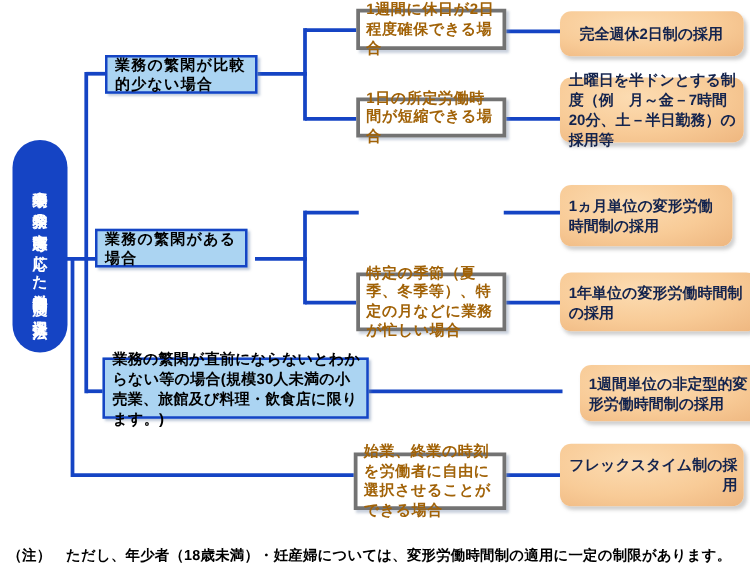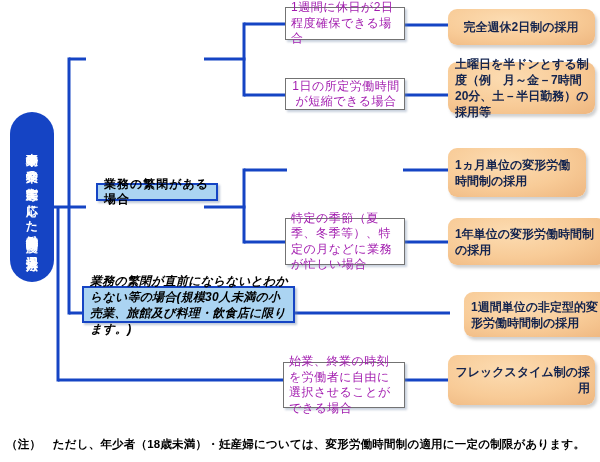--- a/index.html
+++ b/index.html
@@ -27,22 +27,22 @@
   
   .branch-box{
     background:#abd4f2;border:2px solid #1544c4;
     color:#000;font-weight:bold;font-size:12px;line-height:15px;
     letter-spacing:1px;padding:2px 4px 2px 6px;
     box-shadow:2px 2px 2px rgba(110,135,170,.45);
   }
 
   
   .case-box{
-    background:#ffffff;border:1px solid #737373;
-    color:#a21caf;font-weight:normal;font-size:12px;line-height:15.5px;
+    background:#ffffff;border:3px solid #737373;
+    color:#a16207;font-weight:bold;font-size:12px;line-height:15.5px;
     letter-spacing:0.5px;padding:2px 3px 2px 5px;
     box-shadow:2px 2px 2px rgba(120,140,170,.4);
   }
 
   
   .result-box{
     background:radial-gradient(ellipse at 40% 30%, #fcdcb2 0%, #f8cb97 55%, #eeb67f 100%);
     border-radius:9px;color:#14244e;font-weight:bold;
     font-size:12px;line-height:16px;letter-spacing:0;
     padding:3px 5px 3px 7px;
@@ -88,31 +88,34 @@
 
       <line x1="403" y1="380" x2="450" y2="380"></line>
     </g>
   </svg>
 
   <div class="box root-box" style="left:10px;top:112px;width:44px;height:170px;">
     <span>事業場の業務の実態等に応じ</span>
     <span>た労働時間制度の選択方法</span>
   </div>
 
-  <div class="box branch-box" style="left:96px;top:183px;width:122px;height:18px;">
+  <div class="box branch-box" style="left:84px;top:44px;width:122px;height:31px;">
+    <span>業務の繁閑が比較的少ない場合</span>
+  </div>
+  <div class="box branch-box" style="left:76px;top:183px;width:122px;height:31px;">
     <span>業務の繁閑がある場合</span>
   </div>
-  <div class="box branch-box" style="left:82px;top:286px;width:213px;height:37px;letter-spacing:0.2px;line-height:16px;font-style:italic;">
+  <div class="box branch-box" style="left:82px;top:286px;width:213px;height:49px;letter-spacing:0.2px;line-height:16px;">
     <span>業務の繁閑が直前にならないとわからない等の場合(規模30人未満の小売業、旅館及び料理・飲食店に限ります。)</span>
   </div>
 
   <div class="box case-box" style="left:285px;top:7px;width:120px;height:33px;">
     <span>1週間に休日が2日程度確保できる場合</span>
   </div>
-  <div class="box case-box" style="left:285px;top:78px;width:120px;height:32px;text-align:center;">
+  <div class="box case-box" style="left:285px;top:78px;width:120px;height:32px;">
     <span>1日の所定労働時間が短縮できる場合</span>
   </div>
   <div class="box case-box" style="left:285px;top:218px;width:120px;height:47px;">
     <span>特定の季節（夏季、冬季等）、特定の月などに業務が忙しい場合</span>
   </div>
   <div class="box case-box" style="left:283px;top:362px;width:122px;height:46px;">
     <span>始業、終業の時刻を労働者に自由に選択させることができる場合</span>
   </div>
 
   <div class="box result-box center" style="left:448px;top:9px;width:147px;height:36px;">

